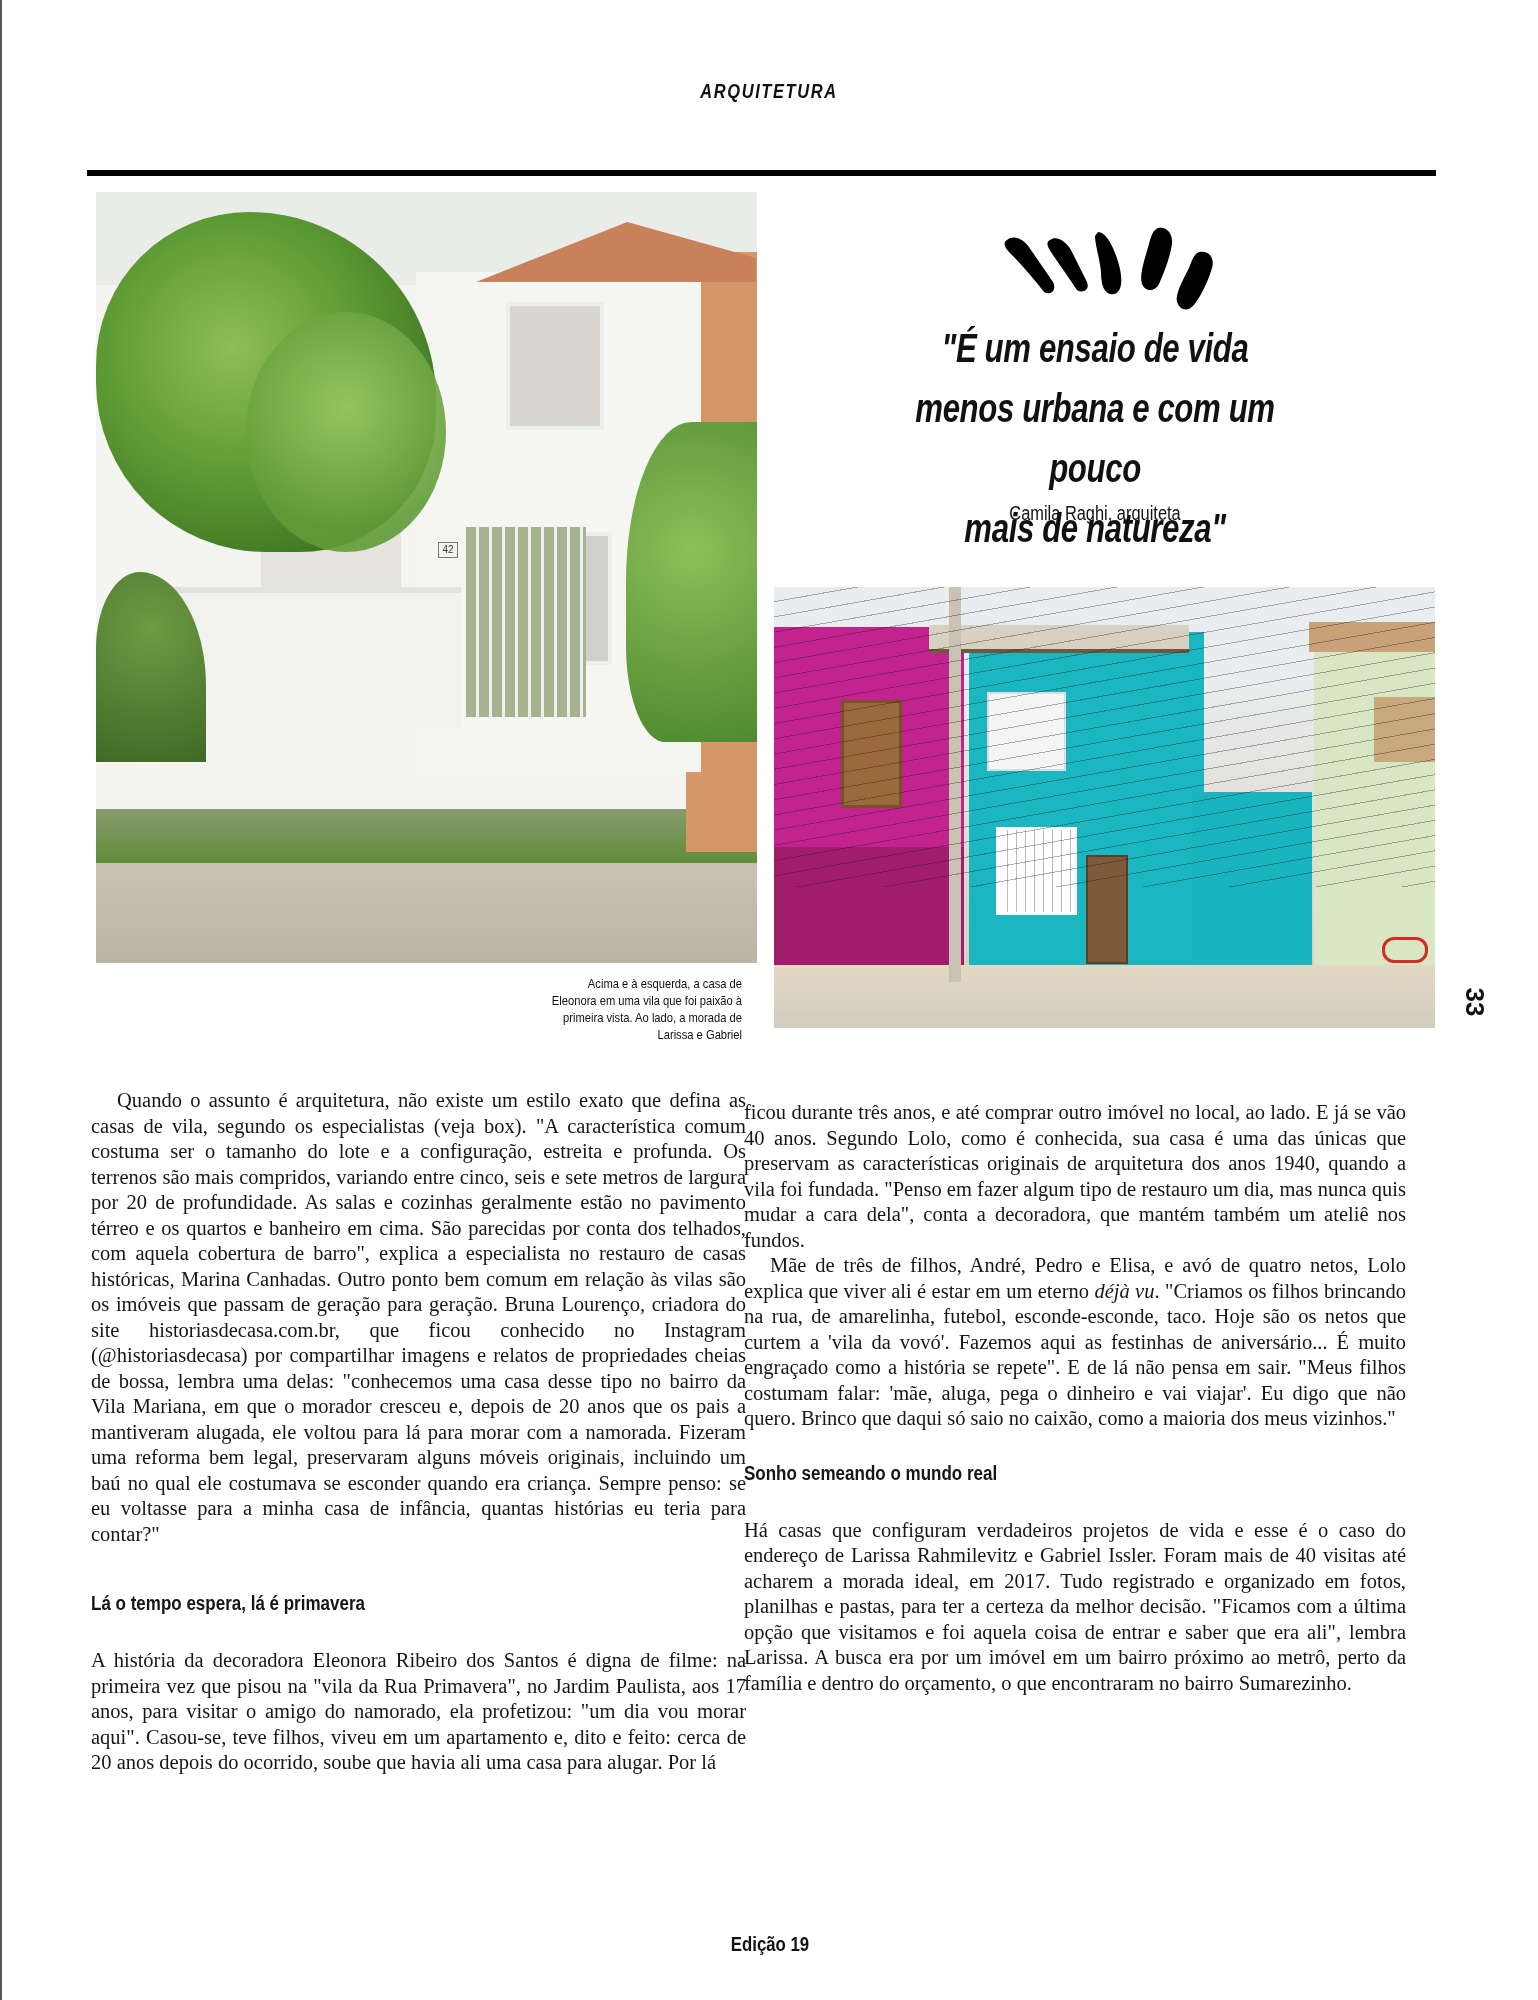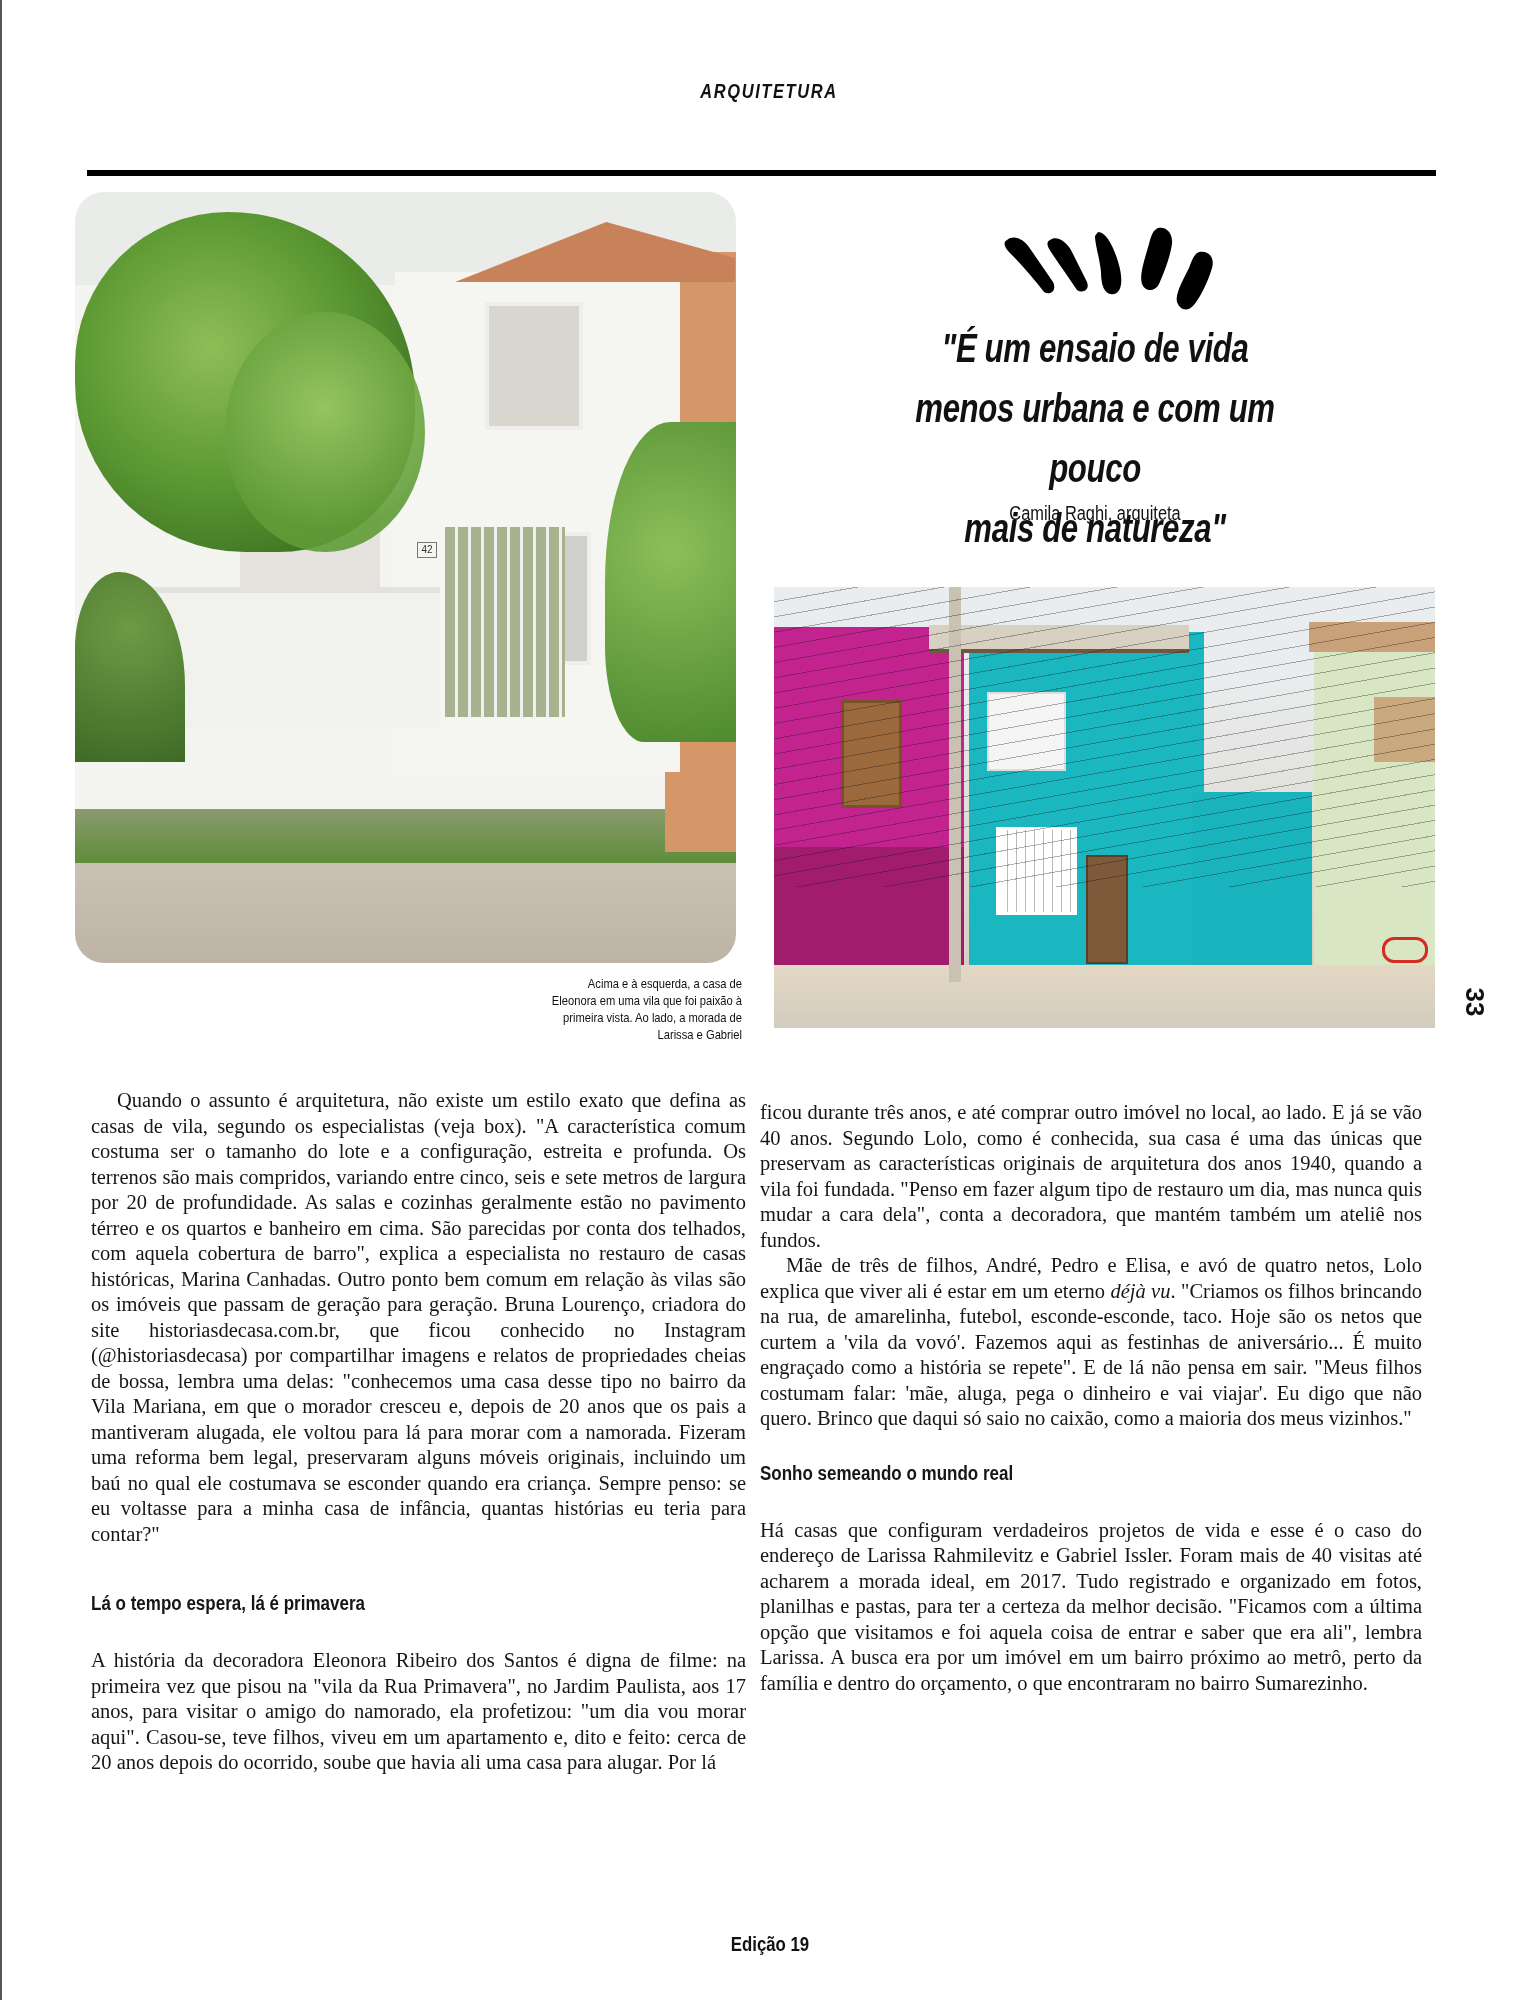--- a/index.html
+++ b/index.html
@@ -10,22 +10,22 @@
   }
   .left-edge { position:absolute; left:0; top:0; width:2px; height:2000px; background:#555; }
   .section-label {
     position:absolute; top:80px; left:0; width:1538px; text-align:center;
     font-family:"Liberation Sans", sans-serif; font-weight:bold; font-style:italic;
     font-size:20px; letter-spacing:2px; transform:scaleX(0.82); transform-origin:center;
   }
   .top-rule { position:absolute; left:87px; top:170px; width:1349px; height:6px; background:#000; }
 
   
-  .photo1 { position:absolute; left:75px; top:192px; width:661px; height:771px; overflow:hidden;
-    background:linear-gradient(180deg,#e9ece8 0%,#e9ece8 12%,#f4f4f1 12%,#f4f4f1 80%,#8a9b6e 80%,#5f8d3a 87%,#c9c1b4 87%,#bdb4a6 100%);border-radius:29px; }
+  .photo1 { position:absolute; left:96px; top:192px; width:661px; height:771px; overflow:hidden;
+    background:linear-gradient(180deg,#e9ece8 0%,#e9ece8 12%,#f4f4f1 12%,#f4f4f1 80%,#8a9b6e 80%,#5f8d3a 87%,#c9c1b4 87%,#bdb4a6 100%); }
   .p1-roof { position:absolute; left:380px; top:30px; width:280px; height:60px; background:#c8825a;
     clip-path:polygon(0 100%,54% 0,100% 60%,100% 100%); }
   .p1-side { position:absolute; left:590px; top:60px; width:71px; height:600px; background:#d59668; }
   .p1-wall { position:absolute; left:320px; top:80px; width:285px; height:500px; background:#f5f5f2; }
   .p1-win { position:absolute; left:410px; top:110px; width:90px; height:120px; background:#d9d6d0; border:4px solid #eee; }
   .p1-win2 { position:absolute; left:398px; top:340px; width:110px; height:125px; background:#cfcfcb; border:4px solid #eee; }
   .p1-tree { position:absolute; left:0; top:20px; width:340px; height:340px; border-radius:45% 55% 40% 50%;
     background:radial-gradient(circle at 40% 40%,#8fbd58 0%,#5d9a33 45%,#3d7422 80%); }
   .p1-tree2 { position:absolute; left:150px; top:120px; width:200px; height:240px; border-radius:50%;
     background:radial-gradient(circle at 50% 40%,#9ac865 0%,#609c37 70%); opacity:.9; }
@@ -85,21 +85,21 @@
     position:absolute; left:1455px; top:984px; width:40px; height:36px;
     font-family:"Liberation Sans", sans-serif; font-weight:bold; font-size:26px;
     transform:rotate(90deg); transform-origin:center; text-align:center; line-height:36px;
   }
 
   
   .col { position:absolute; width:660px; font-size:20.5px; line-height:25.5px; color:#161616; }
   .col p { margin:0; text-align:justify; text-align-last:left; hyphens:manual; }
   .col p.indent { text-indent:26px; }
   .col-left { left:91px; top:1088px; width:655px; }
-  .col-right { left:760px; top:1100px; width:662px; }
+  .col-right { left:744px; top:1100px; width:662px; }
   .subhead {
     font-family:"Liberation Sans", sans-serif; font-weight:bold; font-size:20px;
     line-height:26px; margin:0; transform:scaleX(0.85); transform-origin:left top; white-space:nowrap;
   }
   .gap-before-sub { height:43px; }
   .gap-after-sub { height:32px; }
   .col-right .gap-before-sub { height:28px; }
   .col-right .gap-after-sub { height:32px; }
   .footer-edition {
     position:absolute; left:700px; top:1932px; width:140px; text-align:center;

